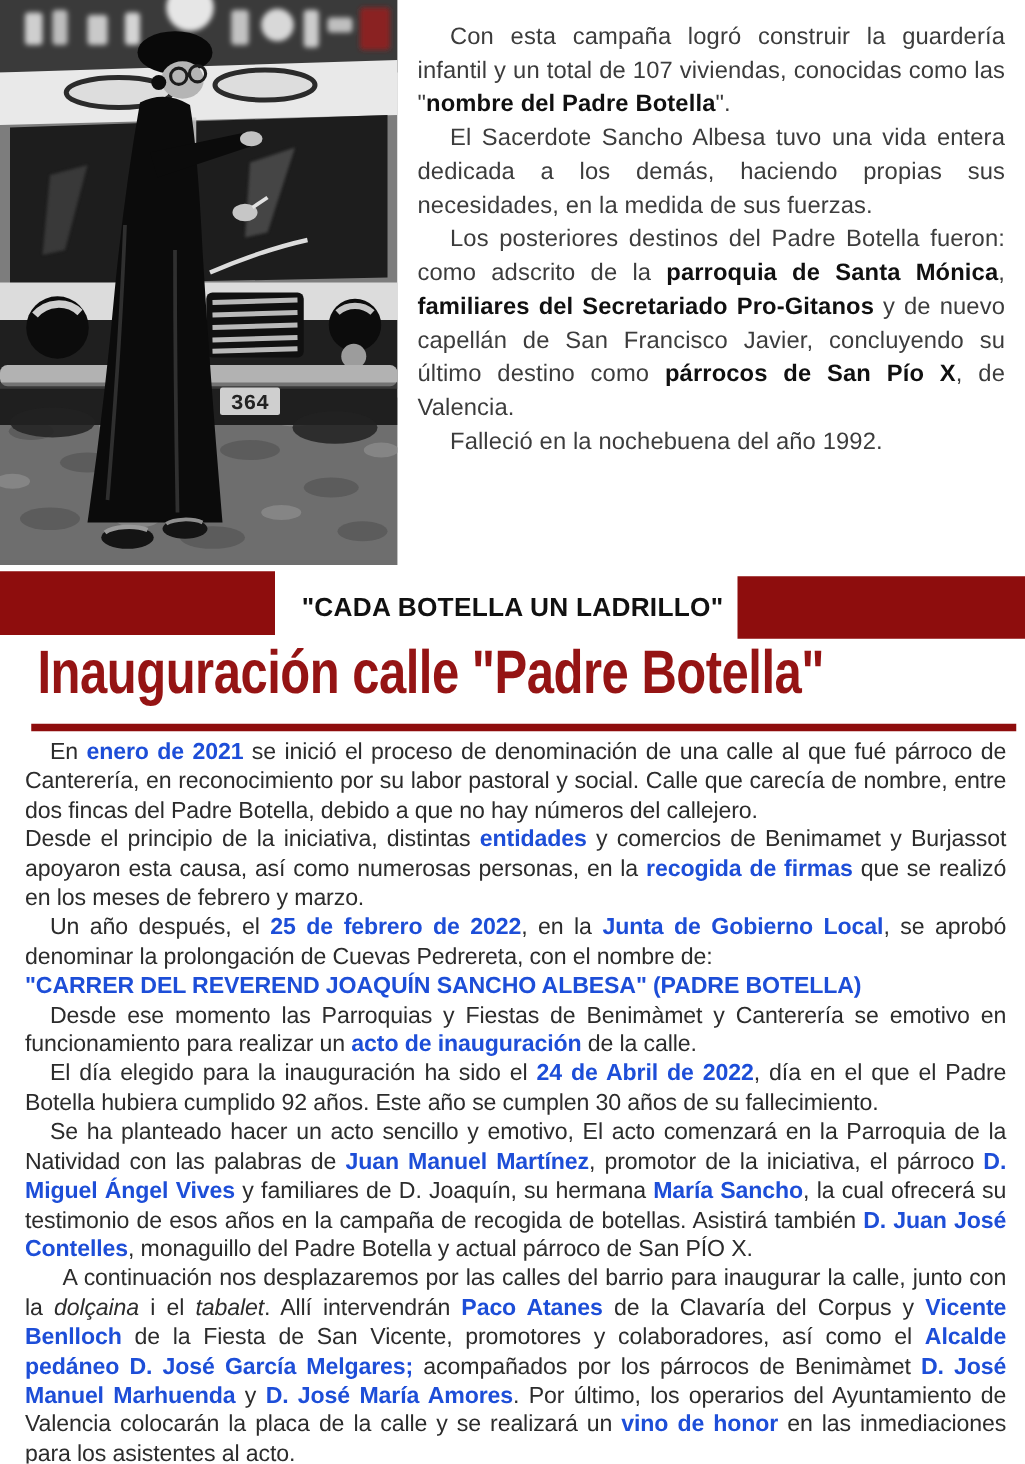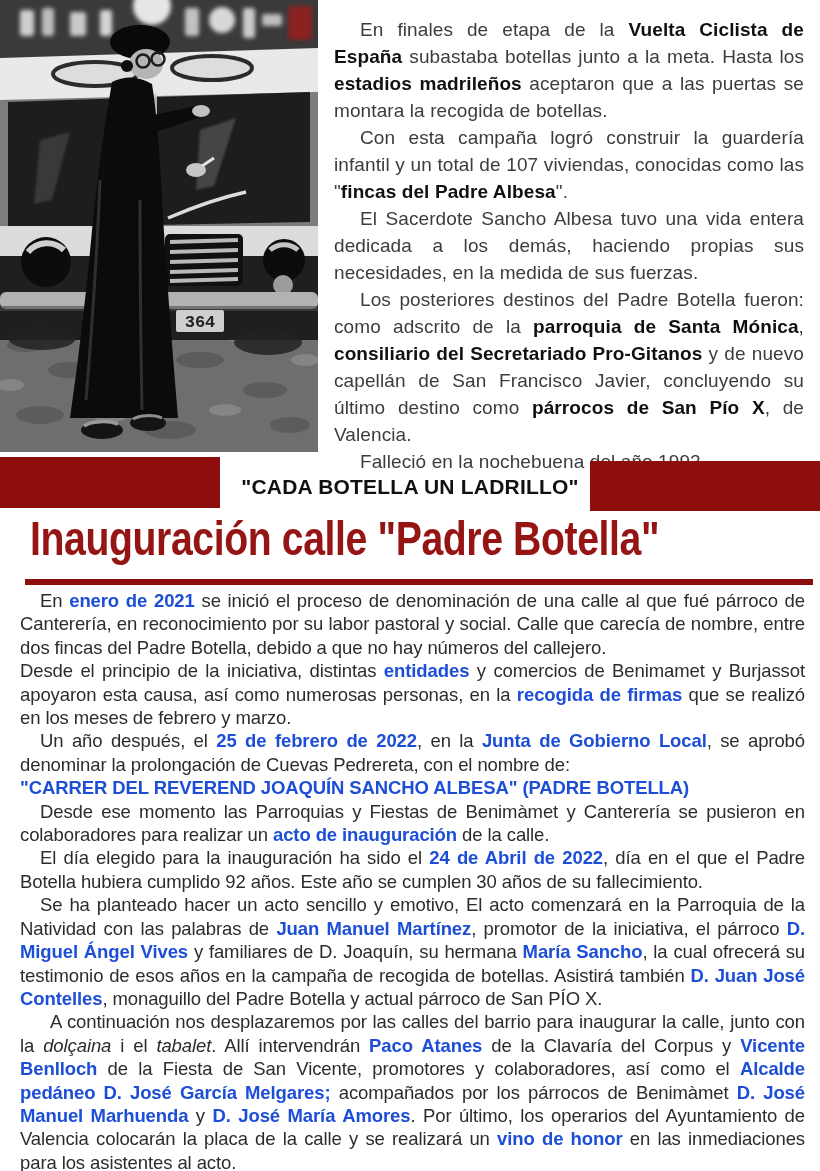--- a/index.html
+++ b/index.html
@@ -154,38 +154,37 @@
         <path d="M140,200 Q140,300 142,410" stroke="#303030" stroke-width="3" fill="none"></path>
         <ellipse cx="102" cy="430" rx="21" ry="9" fill="#141414"></ellipse>
         <path d="M84,426 A21 8 0 0 1 118,424" stroke="#9a9a9a" stroke-width="3.5" fill="none"></path>
         <ellipse cx="148" cy="423" rx="18" ry="8" fill="#141414"></ellipse>
         <path d="M133,419 A18 7 0 0 1 162,418" stroke="#8f8f8f" stroke-width="3" fill="none"></path>
       </g>
     </svg>
   </div>
 
   <div class="intro">
-    <p><span>En finales de etapa de la </span><b>Vuelta Ciclista de España</b><span> subastaba botellas junto a la meta. Hasta los </span><b>estadios madrileños</b><span> aceptaron que a las puertas se montara la recogida de botellas.</span></p>
-    <p><span>Con esta campaña logró construir la guardería infantil y un total de 107 viviendas, conocidas como las "</span><b>fincas del Padre Albesa</b><span>".</span></p>
+    <p><span>Con esta campaña logró construir la guardería infantil y un total de 107 viviendas, conocidas como las "</span><b>nombre del Padre Botella</b><span>".</span></p>
     <p><span>El Sacerdote Sancho Albesa tuvo una vida entera dedicada a los demás, haciendo propias sus necesidades, en la medida de sus fuerzas.</span></p>
-    <p><span>Los posteriores destinos del Padre Botella fueron: como adscrito de la </span><b>parroquia de Santa Mónica</b><span>, </span><b>consiliario del Secretariado Pro-Gitanos</b><span> y de nuevo capellán de San Francisco Javier, concluyendo su último destino como </span><b>párrocos de San Pío X</b><span>, de Valencia.</span></p>
+    <p><span>Los posteriores destinos del Padre Botella fueron: como adscrito de la </span><b>parroquia de Santa Mónica</b><span>, </span><b>familiares del Secretariado Pro-Gitanos</b><span> y de nuevo capellán de San Francisco Javier, concluyendo su último destino como </span><b>párrocos de San Pío X</b><span>, de Valencia.</span></p>
     <p><span>Falleció en la nochebuena del año 1992.</span></p>
   </div>
 
   <div class="bar-left"></div>
   <div class="bar-right"></div>
   <div class="slogan">"CADA BOTELLA UN LADRILLO"</div>
 
   <h1 class="headline">Inauguración calle "Padre Botella"</h1>
   <div class="rule"></div>
 
   <div class="article">
     <p class="ind"><span>En </span><b>enero de 2021</b><span> se inició el proceso de denominación de una calle al que fué párroco de Canterería, en reconocimiento por su labor pastoral y social. Calle que carecía de nombre, entre dos fincas del Padre Botella, debido a que no hay números del callejero.</span></p>
     <p><span>Desde el principio de la iniciativa, distintas </span><b>entidades</b><span> y comercios de Benimamet y Burjassot apoyaron esta causa, así como numerosas personas, en la </span><b>recogida de firmas</b><span> que se realizó en los meses de febrero y marzo.</span></p>
     <p class="ind"><span>Un año después, el </span><b>25 de febrero de 2022</b><span>, en la </span><b>Junta de Gobierno Local</b><span>, se aprobó denominar la prolongación de Cuevas Pedrereta, con el nombre de:</span></p>
     <p><b>"CARRER DEL REVEREND JOAQUÍN SANCHO ALBESA" (PADRE BOTELLA)</b></p>
-    <p class="ind"><span>Desde ese momento las Parroquias y Fiestas de Benimàmet y Canterería se pusieron en colaboradores para realizar un </span><b>acto de inauguración</b><span> de la calle.</span></p>
+    <p class="ind"><span>Desde ese momento las Parroquias y Fiestas de Benimàmet y Canterería se emotivo en funcionamiento para realizar un </span><b>acto de inauguración</b><span> de la calle.</span></p>
     <p class="ind"><span>El día elegido para la inauguración ha sido el </span><b>24 de Abril de 2022</b><span>, día en el que el Padre Botella hubiera cumplido 92 años. Este año se cumplen 30 años de su fallecimiento.</span></p>
     <p class="ind"><span>Se ha planteado hacer un acto sencillo y emotivo, El acto comenzará en la Parroquia de la Natividad con las palabras de </span><b>Juan Manuel Martínez</b><span>, promotor de la iniciativa, el párroco </span><b>D. Miguel Ángel Vives</b><span> y familiares de D. Joaquín, su hermana </span><b>María Sancho</b><span>, la cual ofrecerá su testimonio de esos años en la campaña de recogida de botellas. Asistirá también </span><b>D. Juan José Contelles</b><span>, monaguillo del Padre Botella y actual párroco de San PÍO X.</span></p>
     <p class="ind-lg"><span>A continuación nos desplazaremos por las calles del barrio para inaugurar la calle, junto con la </span><i>dolçaina</i><span> i el </span><i>tabalet</i><span>. Allí intervendrán </span><b>Paco Atanes</b><span> de la Clavaría del Corpus y </span><b>Vicente Benlloch</b><span> de la Fiesta de San Vicente, promotores y colaboradores, así como el </span><b>Alcalde pedáneo D. José García Melgares;</b><span> acompañados por los párrocos de Benimàmet </span><b>D. José Manuel Marhuenda</b><span> y </span><b>D. José María Amores</b><span>. Por último, los operarios del Ayuntamiento de Valencia colocarán la placa de la calle y se realizará un </span><b>vino de honor</b><span> en las inmediaciones para los asistentes al acto.</span></p>
   </div>
 
 </div>
 
 </body></html>

